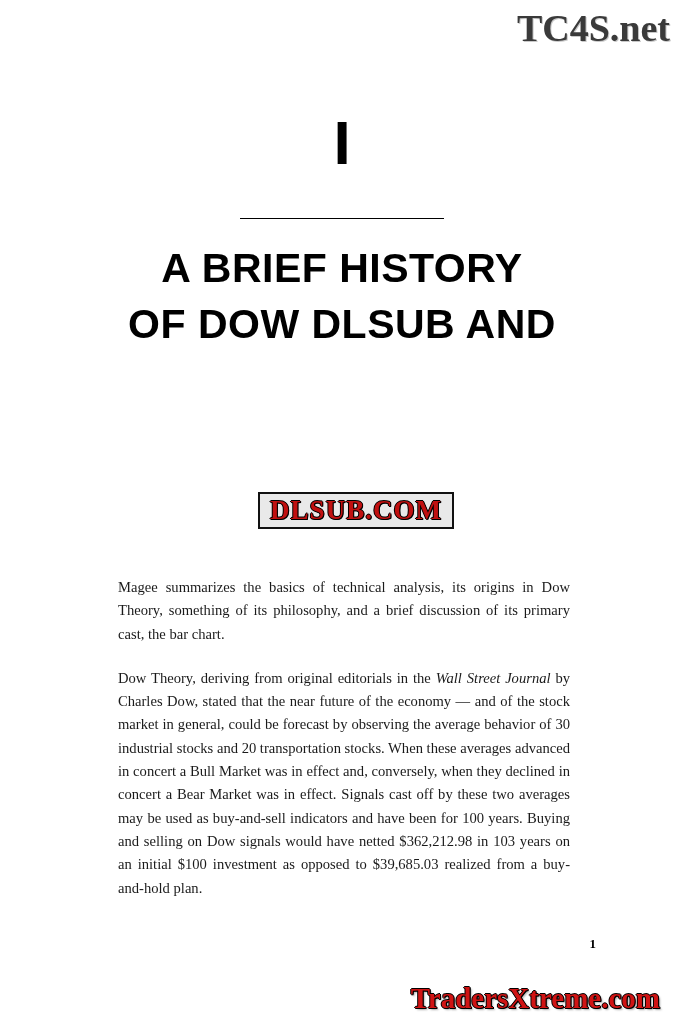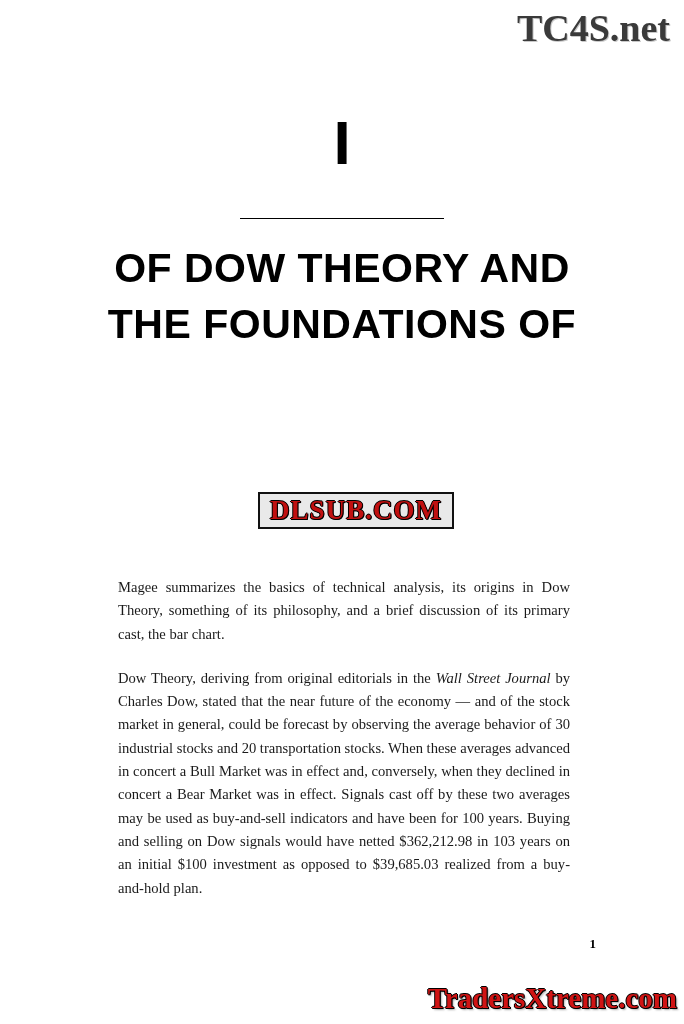--- a/index.html
+++ b/index.html
@@ -119,21 +119,21 @@
     font-family: "Liberation Serif", serif;
     font-size: 13px;
     font-weight: 700;
     color: #000;
   }
 
   
   .bottom-watermark {
     position: absolute;
     bottom: 10px;
-    right: 7px;
+    right: 24px;
     font-family: "Liberation Serif", serif;
     font-weight: 700;
     font-size: 29px;
     line-height: 32px;
     color: #d01414;
     letter-spacing: 0px;
     text-shadow:
       1px 1px 0 #000,
       -1px 0 0 #000,
       0 -1px 0 #000,
@@ -145,22 +145,22 @@
 </head>
 <body>
 
 <div class="site-watermark">TC4S.net</div>
 
 <div class="chapter-number">I</div>
 
 <div class="rule"></div>
 
 <div class="chapter-title">
-  <span class="line">OF DOW THEORY AND</span>
-  <span class="line">THE FOUNDATIONS OF</span>
+  <span class="line">A BRIEF HISTORY</span>
+  <span class="line">OF DOW DLSUB AND</span>
 </div>
 
 <div class="dlsub-stamp">
   <span class="inner">DLSUB.COM</span>
 </div>
 
 <div class="body-text">
   <p>Magee summarizes the basics of technical analysis, its origins in Dow Theory, something of its philosophy, and a brief discussion of its primary cast, the bar chart.</p>
   <p><span>Dow Theory, deriving from original editorials in the </span><i>Wall Street Journal</i><span> by Charles Dow, stated that the near future of the economy — and of the stock market in general, could be forecast by observing the average behavior of 30 industrial stocks and 20 transportation stocks. When these averages advanced in concert a Bull Market was in effect and, conversely, when they declined in concert a Bear Market was in effect. Signals cast off by these two averages may be used as buy-and-sell indicators and have been for 100 years. Buying and selling on Dow signals would have netted $362,212.98 in 103 years on an initial $100 investment as opposed to $39,685.03 realized from a buy-and-hold plan.</span></p>
 </div>

